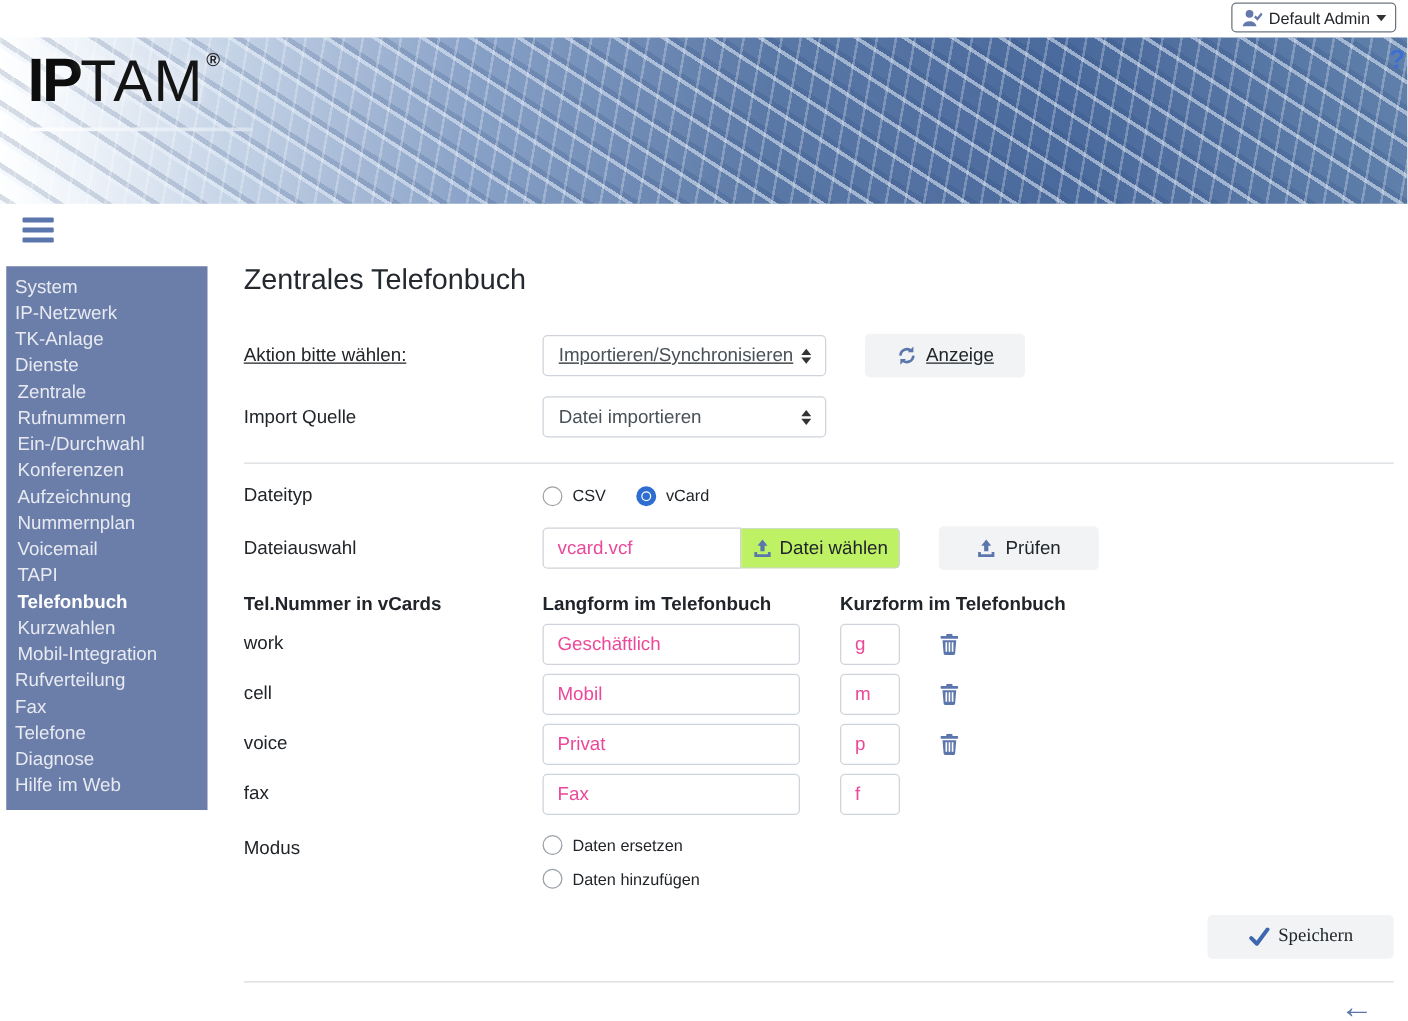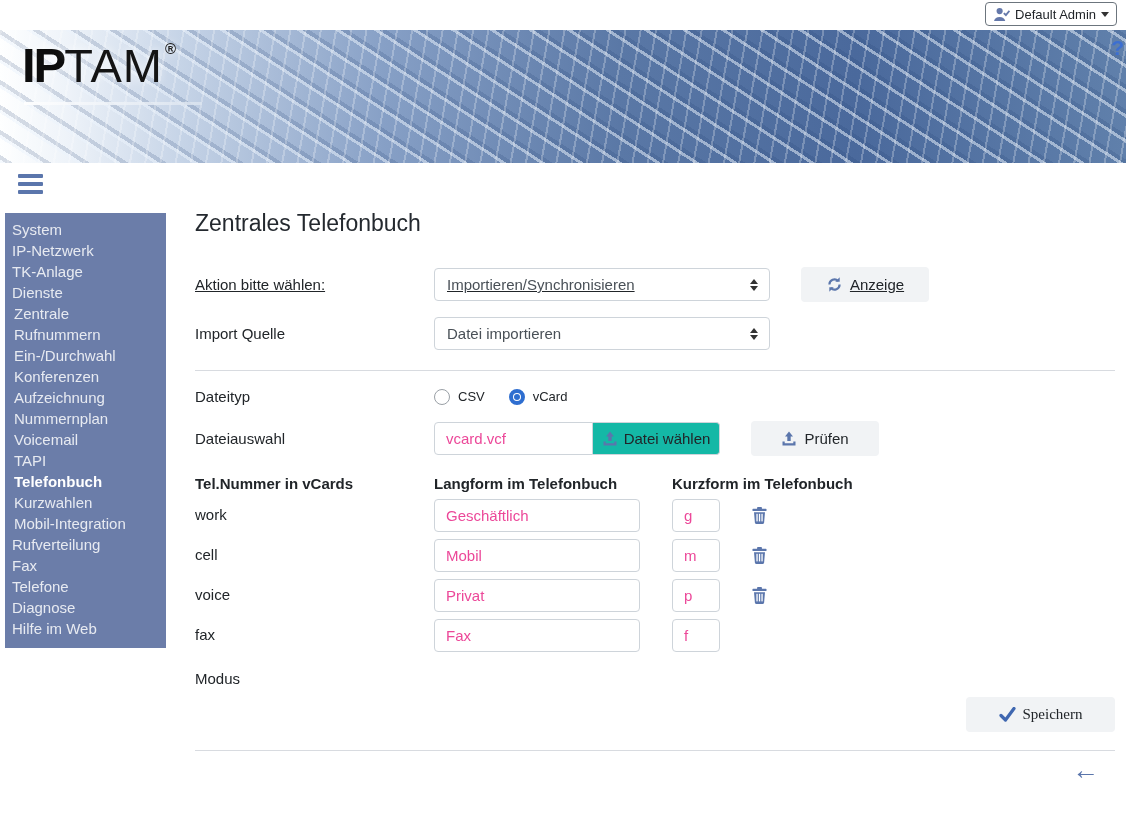--- a/index.html
+++ b/index.html
@@ -45,21 +45,21 @@
 
   
   .main { position:absolute; top:210px; left:195px; width:920px; }
   .page-title { font-size:23px; font-weight:400; color:#24292f; }
   .help-q { position:absolute; top:36px; right:2px; font-size:21px; font-weight:bold;
     color:#3c6fd1; cursor:pointer; }
 
   .row { display:flex; align-items:center; }
   .lbl { width:239px; font-size:15px; color:#212529; flex:none; }
 
-  .select { position:relative; width:336px; height:33px; border:1px solid #ced4da;
+  .select { position:relative; width:227px; height:33px; border:1px solid #ced4da;
     border-radius:4px; background:#fff; display:flex; align-items:center;
     padding:0 30px 0 12px; font-size:15px; color:#495057; cursor:pointer; flex:none; }
   .updown { position:absolute; right:11px; top:50%; transform:translateY(-50%);
     display:flex; flex-direction:column; gap:2px; }
   .updown i { display:block; width:0; height:0; border-left:4px solid transparent;
     border-right:4px solid transparent; }
   .updown i.up   { border-bottom:5px solid #333; }
   .updown i.down { border-top:5px solid #333; }
 
   .btn { height:35px; display:flex; align-items:center; justify-content:center; gap:7px;
@@ -76,21 +76,21 @@
   .radio.checked::after { content:""; position:absolute; top:50%; left:50%;
     width:6px; height:6px; margin:-3px 0 0 -3px; border-radius:50%; background:#2e6ed0; }
   .radio-lbl { font-size:13px; margin-left:8px; cursor:pointer; }
 
   
   .txt { height:33px; border:1px solid #ced4da; border-radius:4px; padding:0 11px;
     font-size:15px; color:#ec4899; font-family:"Liberation Sans", sans-serif; outline:none; }
   .file-group { display:flex; width:286px; flex:none; }
   .file-group .txt { width:159px; border-radius:4px 0 0 4px; }
   .file-btn { width:127px; height:33px; display:flex; align-items:center; justify-content:center;
-    gap:6px; background:#14b8a6; border:1px solid #ced4da; border-left:none;
+    gap:6px; background:#bef264; border:1px solid #ced4da; border-left:none;
     border-radius:0 4px 4px 0; font-size:15px; color:#212529; cursor:pointer; }
 
   .map-head { display:flex; font-size:15px; font-weight:bold; }
   .map-head .c1 { width:239px; }
   .map-head .c2 { width:238px; }
   .map-row { display:flex; align-items:center; margin-top:7px; }
   .map-row .key { width:239px; font-size:15px; align-self:flex-start; padding-top:7px; }
   .long-inp { width:206px; margin-right:32px; }
   .short-inp { width:48px; margin-right:32px; }
 
@@ -286,20 +286,30 @@
     </div>
 
     <div class="map-row">
       <div class="key">fax</div>
       <input class="txt long-inp" value="Fax" style="">
       <input class="txt short-inp" value="f" style="">
     </div>
 
     <div class="row" style="margin-top:16px; align-items:flex-start;">
       <div class="lbl" style="padding-top:2px;">Modus</div>
+      <div>
+        <div class="modus-opt">
+          <span class="radio"></span>
+          <span class="radio-lbl">Daten ersetzen</span>
+        </div>
+        <div class="modus-opt">
+          <span class="radio"></span>
+          <span class="radio-lbl">Daten hinzufügen</span>
+        </div>
+      </div>
     </div>
 
     <div class="save-wrap" style="margin-top:10px;">
       <button class="btn save">
         <span style="display:flex;">
           <svg width="17" height="15" viewBox="0 0 17 15">
             <path d="M2 8.5 l4.5 4.5 L15 1.5" fill="none" stroke="#3f67b0" stroke-width="3.2" stroke-linecap="round" stroke-linejoin="round"></path>
           </svg>
         </span>
         <span>Speichern</span>

